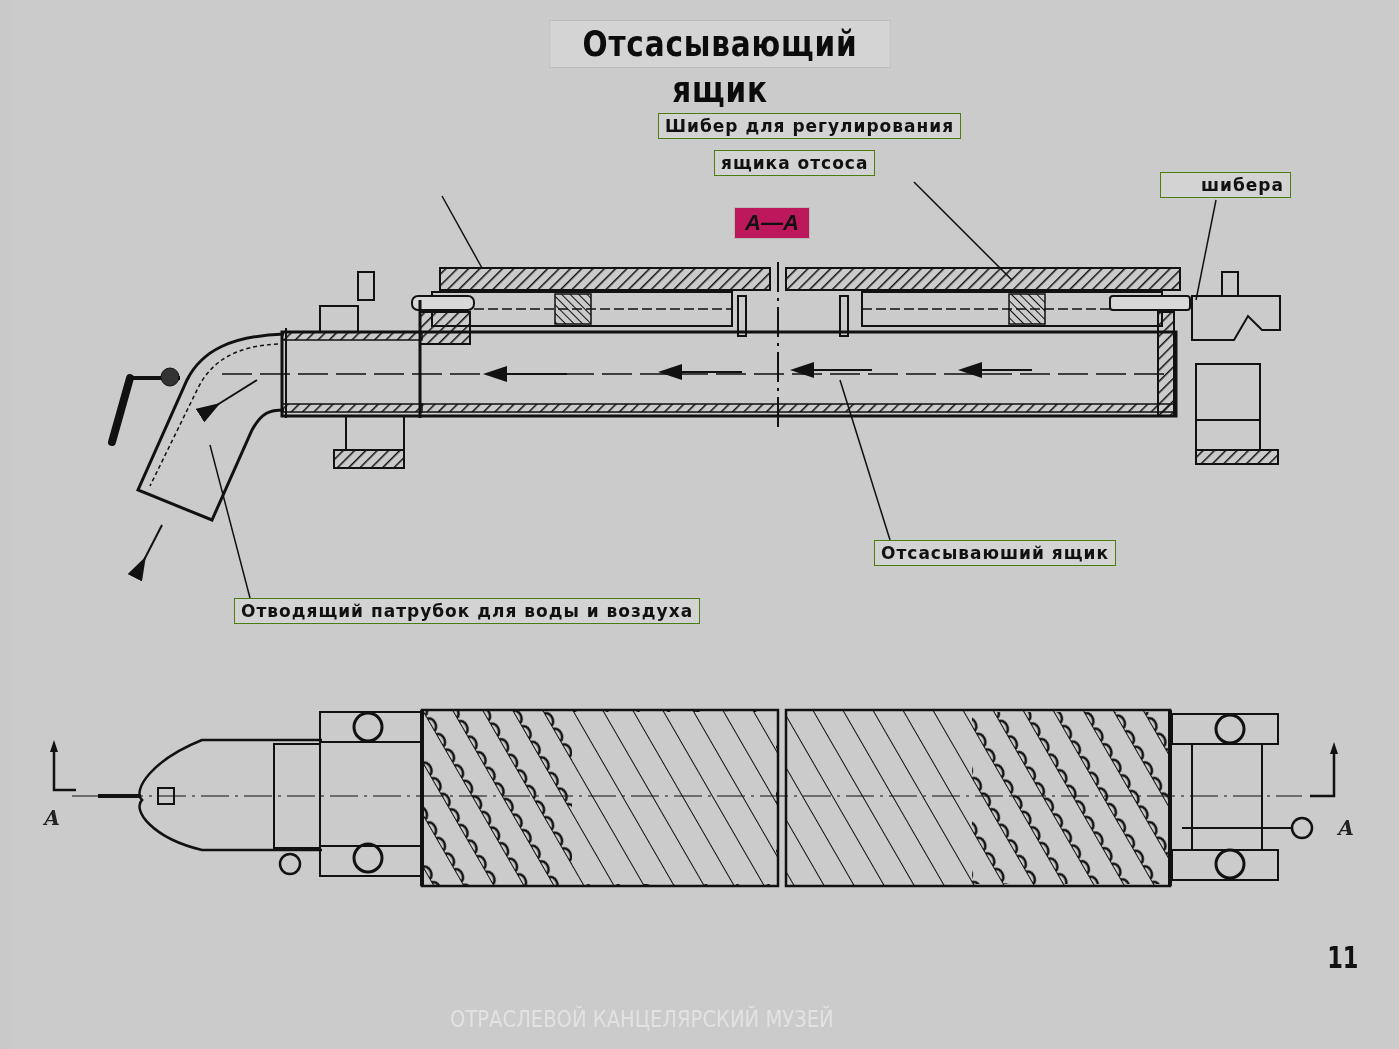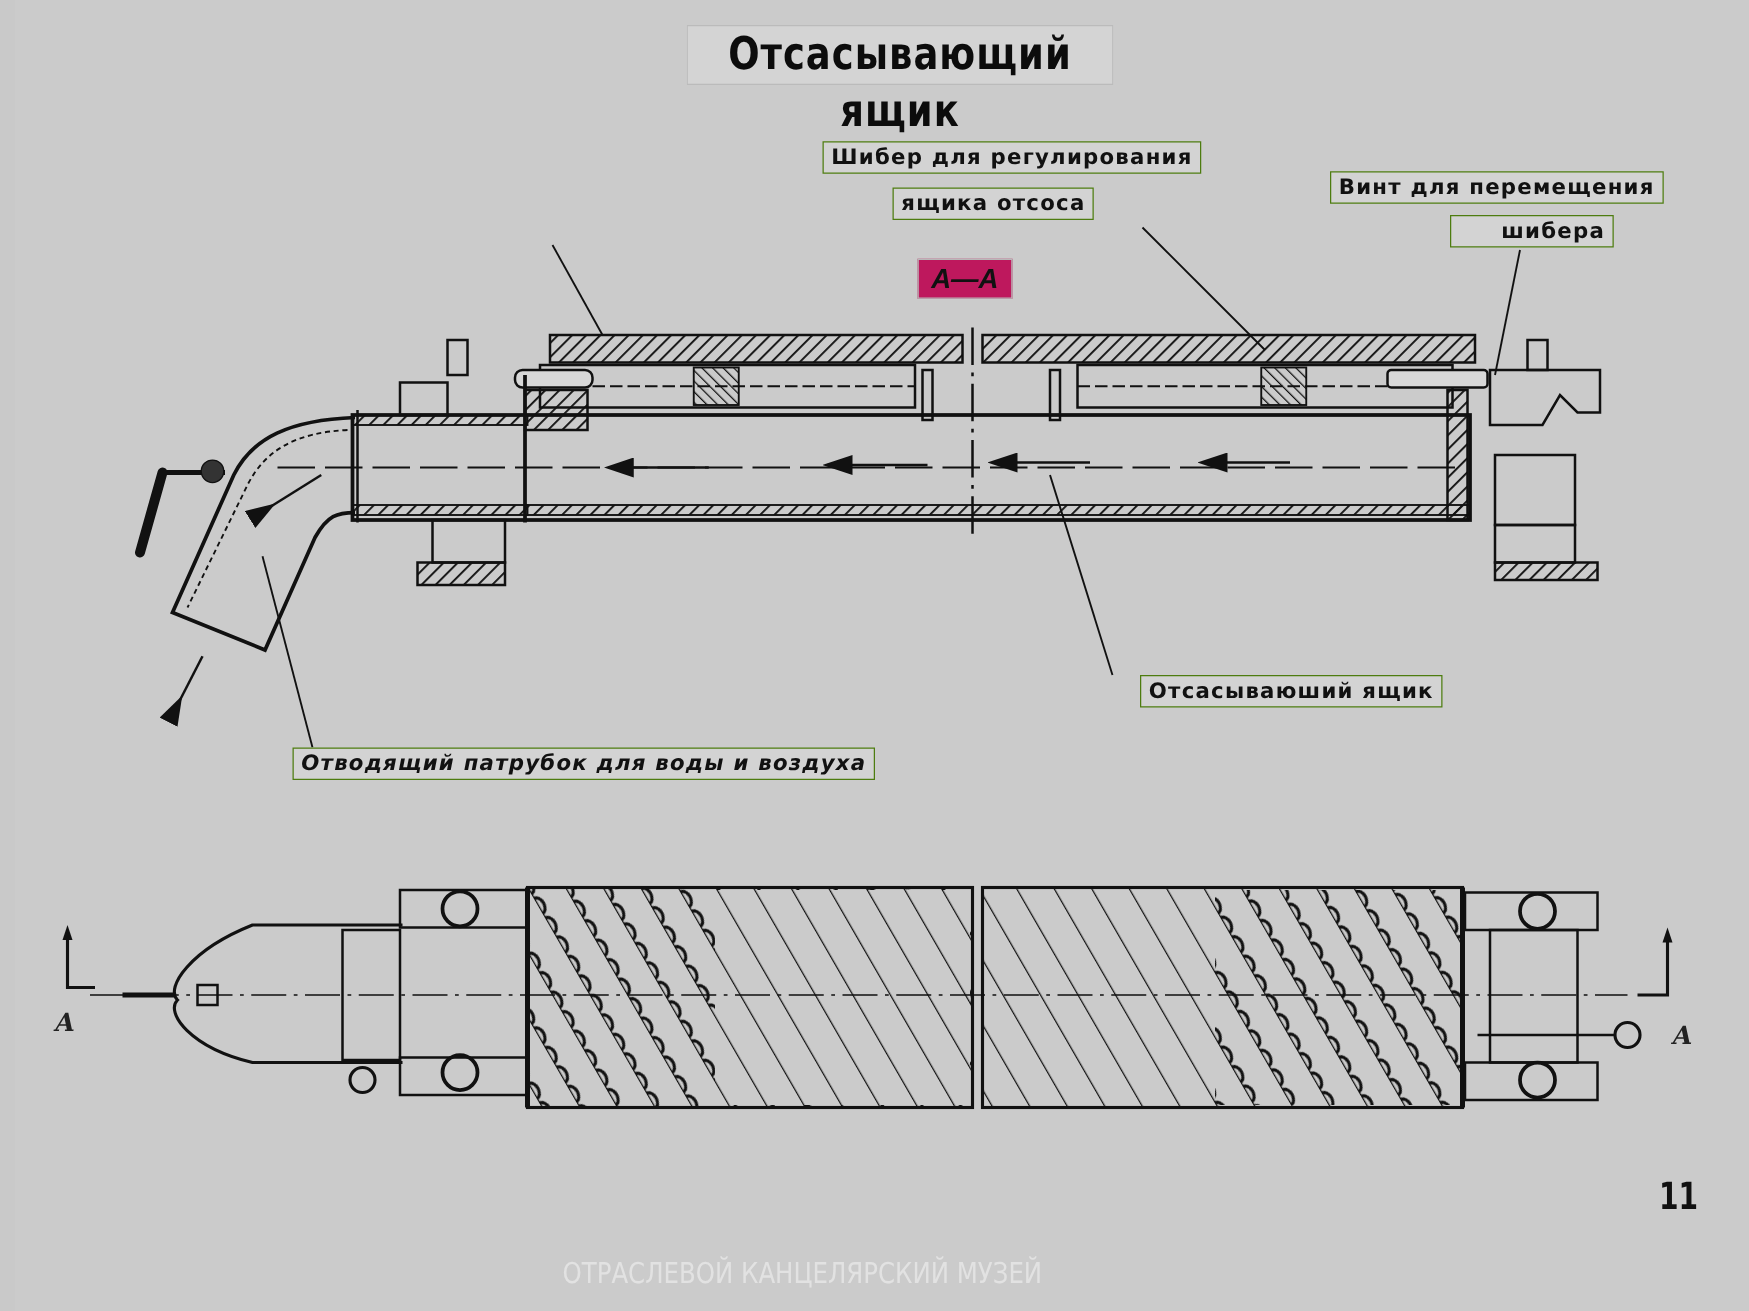--- a/index.html
+++ b/index.html
@@ -19,22 +19,22 @@
     position:absolute; left:500px; top:20px; width:414px; height:46px;
     font-family:"DejaVu Sans", sans-serif; font-weight:bold; font-size:36px;
     letter-spacing:1px; color:#0c0c0c; text-align:center; line-height:46px;
     background:#d4d4d4; border:1px solid #bbb; transform:scaleX(0.82); transform-origin:center;
   }
   .l-lid { left:128px; top:164px; font-size:17px; }
   .l-gate1 { left:646px; top:113px; font-size:17px; }
   .l-gate2 { left:702px; top:150px; font-size:17px; }
   .l-screw1 { left:1052px; top:137px; font-size:17px; }
   .l-screw2 { left:1148px; top:172px; font-size:17px;padding-left:40px; }
-  .l-box { left:862px; top:540px; font-size:17px;margin-left:38px; }
-  .l-outlet { left:222px; top:598px; font-size:17px;font-style:italic; }
+  .l-box { left:862px; top:540px; font-size:17px; }
+  .l-outlet { left:222px; top:598px; font-size:17px; }
   .sect { position:absolute; left:722px; top:207px; font-family:Liberation Sans, sans-serif; font-style:italic; font-weight:bold; font-size:22px; color:#111; padding:2px 10px; border:1px solid #b8b8b8; background:#be185d; }
   .mark { position:absolute; font-family:"DejaVu Serif", serif; font-style:italic; font-weight:bold; font-size:20px; color:#222; }
   .mark-left { left:32px; top:806px; }
   .mark-right { left:1326px; top:816px; }
   .pagenum { position:absolute; left:1310px; top:940px; font-weight:bold; font-size:30px; color:#111; transform:scaleX(0.75); }
   .watermark { position:absolute; left:438px; top:1006px; font-family:"DejaVu Sans", sans-serif; font-size:23px; color:#e2e2e2; letter-spacing:0px; transform:scaleX(0.85); transform-origin:left; }
   svg.drawing { position:absolute; left:0; top:0; }
 </style>
 </head>
 <body>
@@ -156,21 +156,20 @@
       <path d="M42,740 L38,752 L46,752 Z" fill="#111"></path>
       <path d="M1322,752 L1322,796 L1298,796" fill="none" stroke="#111" stroke-width="2.5"></path>
       <path d="M1322,742 L1318,754 L1326,754 Z" fill="#111"></path>
     </g>
   </svg>
 
   <div class="title">Отсасывающий ящик</div>
 
   <div class="lbl l-gate1">Шибер для регулирования</div>
   <div class="lbl l-gate2">ящика отсоса</div>
-  <div class="lbl l-screw1">Винт для перемещения</div>
   <div class="lbl l-screw2">шибера</div>
   <div class="sect">А—А</div>
   <div class="lbl l-box">Отсасываюший ящик</div>
   <div class="lbl l-outlet">Отводящий патрубок для воды и воздуха</div>
 
   <div class="mark mark-left">А</div>
   <div class="mark mark-right">А</div>
 
   <div class="pagenum">11</div>
   <div class="watermark">ОТРАСЛЕВОЙ КАНЦЕЛЯРСКИЙ МУЗЕЙ</div>

